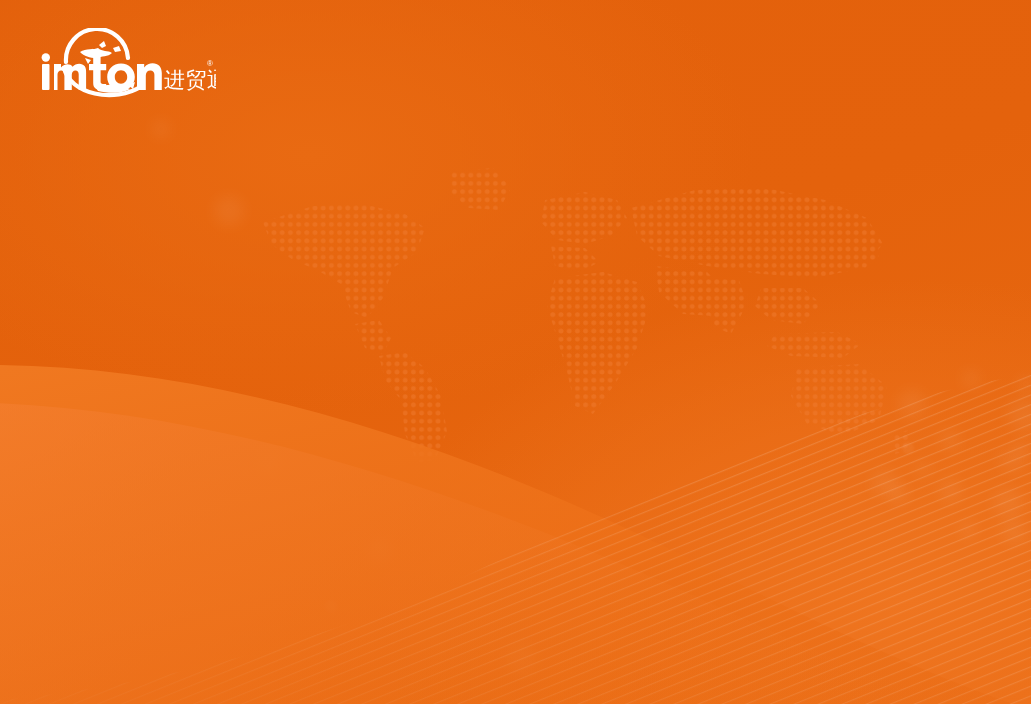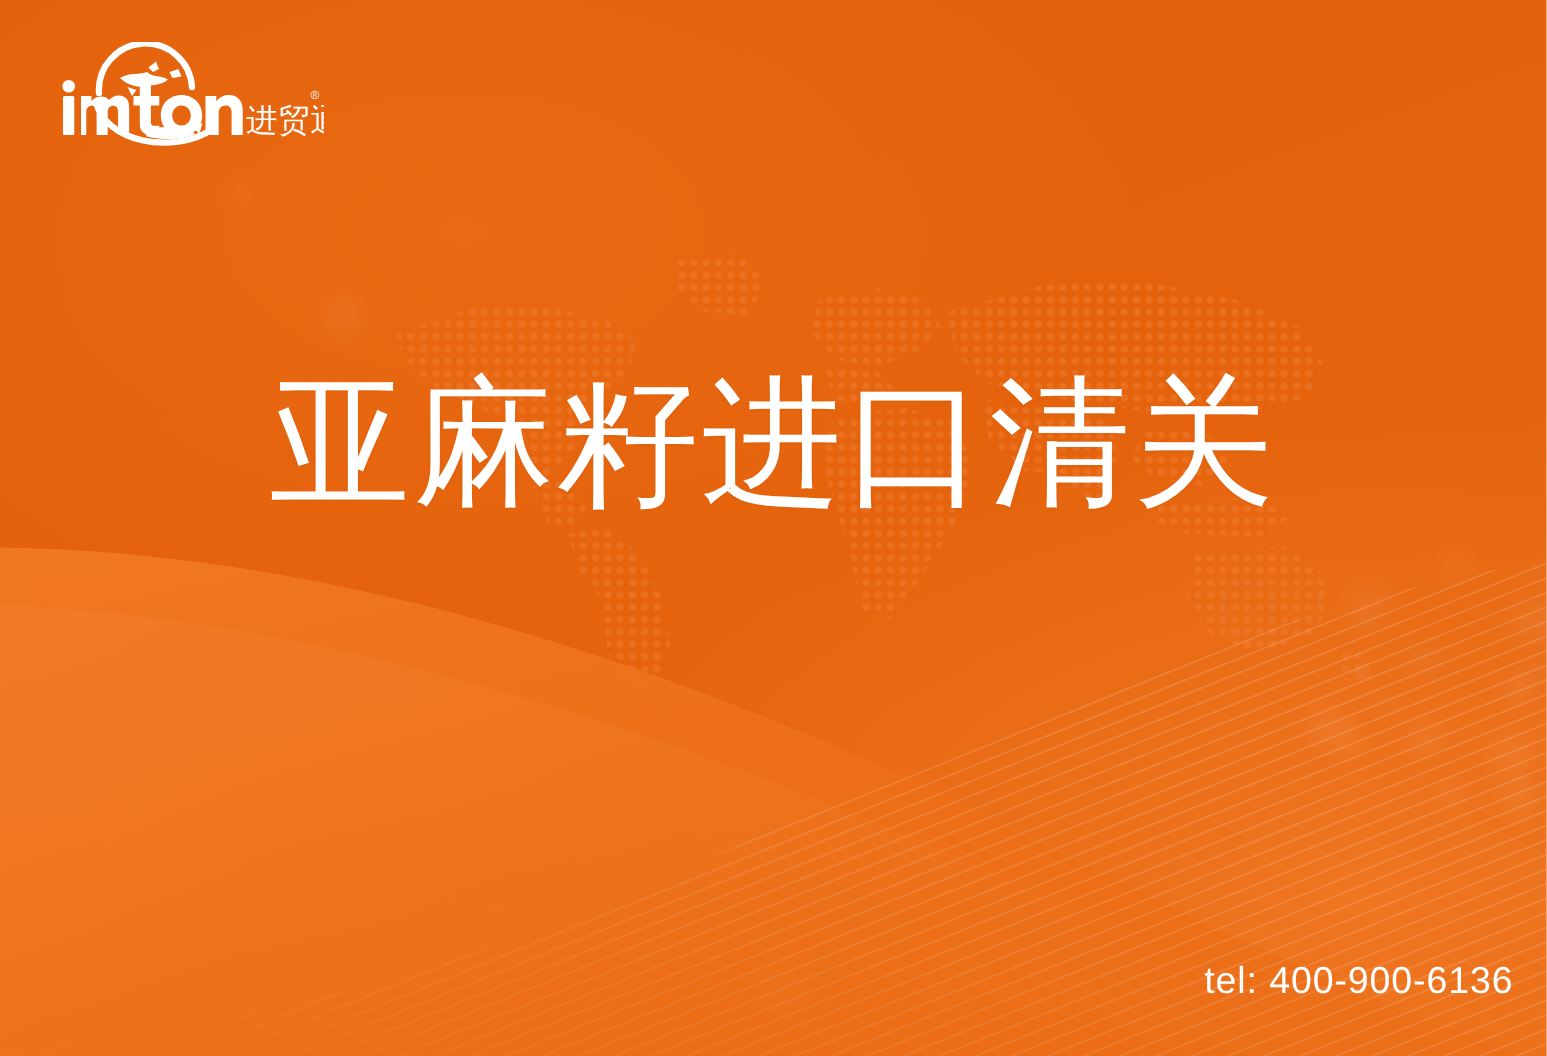--- a/index.html
+++ b/index.html
@@ -257,18 +257,16 @@
         <path d="M101,36 h7.2 v3.6 c2.2,-3.2 5.4,-4.3 8.4,-4.3 c5.6,0 9.2,3.7 9.2,9.8 V62 h-7.4 V46.8 c0,-2.8 -1.5,-4.4 -4,-4.4 c-2.8,0 -4.6,1.9 -4.6,5 V62 H101 Z"></path>
       </g>
 
       <text x="128" y="59" font-family="'Liberation Sans','DejaVu Sans',sans-serif" font-size="21" fill="#ffffff" letter-spacing="0.4">进贸通</text>
 
       <text x="171" y="38" font-family="'Liberation Sans','DejaVu Sans',sans-serif" font-size="8" fill="#ffffff">®</text>
     </svg>
   </div>
 
   <div class="headline">
-    <span class="line">亚麻籽进口清关</span>
-  </div>
-
-  <div class="tel">tel: 400-900-6136</div>
+  </div>
+
 
 </div>
 
 </body></html>

